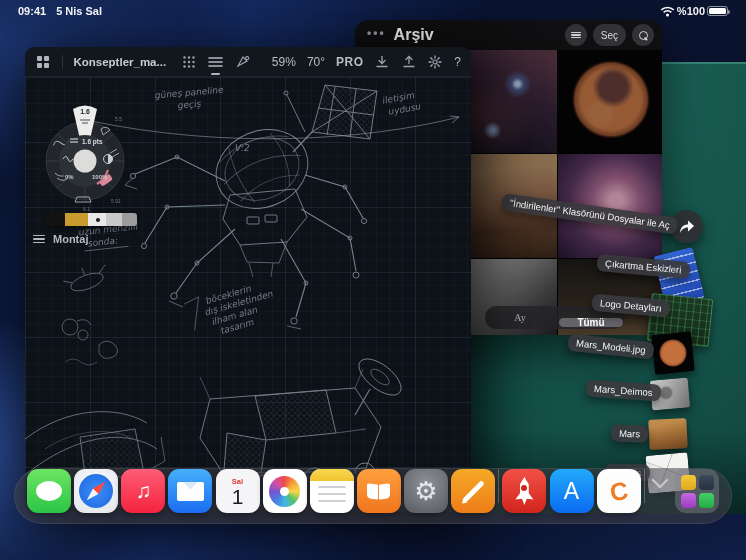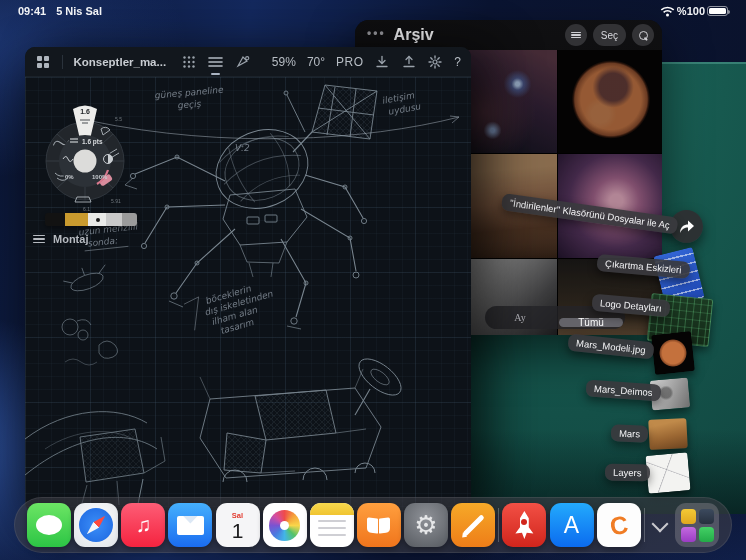--- a/index.html
+++ b/index.html
@@ -49,32 +49,32 @@
       radial-gradient(circle at 50% 48%, #c4713d 0 40%, #8c4a28 48%, rgba(60,28,14,.9) 50%, transparent 52%),
       #050404;}
   .ph-4{background:linear-gradient(170deg,#4a2c28 0%, #6b3a30 55%, #2a1512 100%);}
   .ph-5{background:linear-gradient(175deg,#b28a60 18%, #936648 48%, #5a3a26 72%, #35221620 100%),linear-gradient(#a87f58,#3a2518);}
   .ph-6{background:radial-gradient(circle at 55% 45%, #e7a9c0 0 8%, #a8638e 28%, #573360 58%, #241530 100%);}
   .ph-7{background:linear-gradient(160deg,#14161c 0%, #222a36 70%, #11131a 100%);}
   .ph-8{background:linear-gradient(135deg,#cfcfcf 0%, #9a9a9a 28%, #4e4e50 62%, #101012 100%);}
   .ph-9{background:linear-gradient(#1c1a18 0%, #3a2f22 55%, #6a5036 82%, #2a2018 100%);}
   .ar-footer{position:absolute;left:130px;bottom:6px;width:140px;height:23px;z-index:6;border-radius:12px;background:rgba(36,36,40,.78);display:flex;align-items:center;}
   .seg{flex:1;text-align:center;font-size:10px;color:#b4b4ba;font-family:Liberation Serif, serif;}
-  .seg-on{position:absolute;right:2px;top:12px;bottom:2px;width:64px;border-radius:10px;background:rgba(110,110,118,.85);display:flex;align-items:center;justify-content:center;color:#fff;font-size:10px;}
+  .seg-on{position:absolute;right:2px;top:12px;bottom:2px;width:64px;border-radius:10px;background:rgba(110,110,118,.85);display:flex;align-items:center;justify-content:center;color:#fff;font-size:10px;font-weight:bold;}
   
   .concepts{position:absolute;left:25px;top:47px;width:446px;height:465px;z-index:30;border-radius:10px;overflow:hidden;background:#11161c;box-shadow:0 22px 50px rgba(0,0,0,.6), 24px 0 50px rgba(0,0,0,.42);}
   .c-toolbar{display:flex;align-items:center;gap:11px;height:30px;padding:0 10px;background:#12171d;border-bottom:1px solid #1b222a;color:#a7aeb6;font-size:11px;}
   .c-title{color:#c9cdd2;font-size:11.5px;font-weight:600;margin-right:4px;}
   .vdiv{width:1px;height:14px;background:#2a323b;}
   .tb-ic{display:flex;align-items:center;justify-content:center;width:18px;height:18px;}
   .underl{position:relative;}
   .underl:after{content:"";position:absolute;left:3px;right:3px;bottom:-4px;height:2px;background:#aab4c2;border-radius:1px;}
   .spacer{flex:1;}
   .tb-txt{font-size:12px;color:#b7bdc4;}
-  .pro{font-weight:400;letter-spacing:.5px;}
+  .pro{font-weight:700;letter-spacing:.5px;}
   .canvas{position:absolute;left:0;top:30px;width:446px;height:435px;background:
       linear-gradient(rgba(110,140,175,.10) 1px, transparent 1px),
       linear-gradient(90deg, rgba(110,140,175,.10) 1px, transparent 1px),
       linear-gradient(rgba(110,140,175,.05) 1px, transparent 1px),
       linear-gradient(90deg, rgba(110,140,175,.05) 1px, transparent 1px),
       #0d1218;
     background-size:65px 65px,65px 65px,13px 13px,13px 13px;}
   .wheel{position:absolute;left:12px;top:22px;z-index:5;}
   .colorbar{position:absolute;left:20px;top:136px;width:92px;height:13px;z-index:5;display:flex;border-radius:3px;overflow:hidden;box-shadow:0 2px 5px rgba(0,0,0,.4);}
   .cb{height:100%;}
@@ -103,21 +103,21 @@
   .th-deimos{left:651px;top:379px;width:38px;height:30px;transform:rotate(-5deg);background:
       radial-gradient(circle at 40% 45%, rgba(60,60,60,.5) 0 18%, transparent 26%),
       linear-gradient(120deg,#d4d4d4,#9e9e9e 55%, #6e6e6e);}
   .th-mars{left:649px;top:419px;width:38px;height:30px;transform:rotate(-3deg);background:
       linear-gradient(170deg,#c08a4a 20%, #9a6632 60%, #6e4520 100%);}
   .th-montaj{left:647px;top:454px;width:42px;height:38px;transform:rotate(-5deg);background:
       linear-gradient(115deg, transparent 44%, rgba(120,120,130,.5) 45%, transparent 47%),
       linear-gradient(25deg, transparent 54%, rgba(140,140,150,.5) 55%, transparent 57%),
       #f3f3f1;}
   
-  .dock{position:absolute;left:14px;top:497px;width:718px;height:56px;z-index:40;border-radius:28px;background:rgba(66,66,74,.55);border:1px solid rgba(255,255,255,.08);display:flex;align-items:center;justify-content:space-between;padding:16px 12px;}
+  .dock{position:absolute;left:14px;top:468px;width:718px;height:56px;z-index:40;border-radius:28px;background:rgba(66,66,74,.55);border:1px solid rgba(255,255,255,.08);display:flex;justify-content:space-between;padding:0 12px;}
   .di{width:44px;height:44px;border-radius:11px;display:flex;align-items:center;justify-content:center;position:relative;flex:none;box-shadow:0 2px 6px rgba(0,0,0,.35);}
   .dock-div{width:1px;height:34px;background:rgba(255,255,255,.25);flex:none;}
   .di-msg{background:linear-gradient(#6ce564,#2cc545);}
   .bubble{position:relative;width:26px;height:20px;background:#fff;border-radius:50%;}
   .bubble:after{content:"";position:absolute;left:2px;bottom:-3px;border:5px solid transparent;border-top-color:#fff;transform:rotate(30deg);}
   .di-saf{background:radial-gradient(circle at 50% 40%, #fff, #dfe3e8);}
   .saf-dial{width:34px;height:34px;border-radius:50%;background:radial-gradient(circle, #3b8ef7 0%, #1d66e0 100%);display:flex;align-items:center;justify-content:center;}
   .saf-needle{width:8px;height:26px;background:linear-gradient(#ff4a3d 50%, #f4f6f8 50%);clip-path:polygon(50% 0, 100% 50%, 50% 100%, 0 50%);transform:rotate(45deg);}
   .di-mus{background:linear-gradient(#fd5d76,#f5233f);color:#fff;}
   .mus:before{content:"♫";font-size:21px;color:#fff;}

